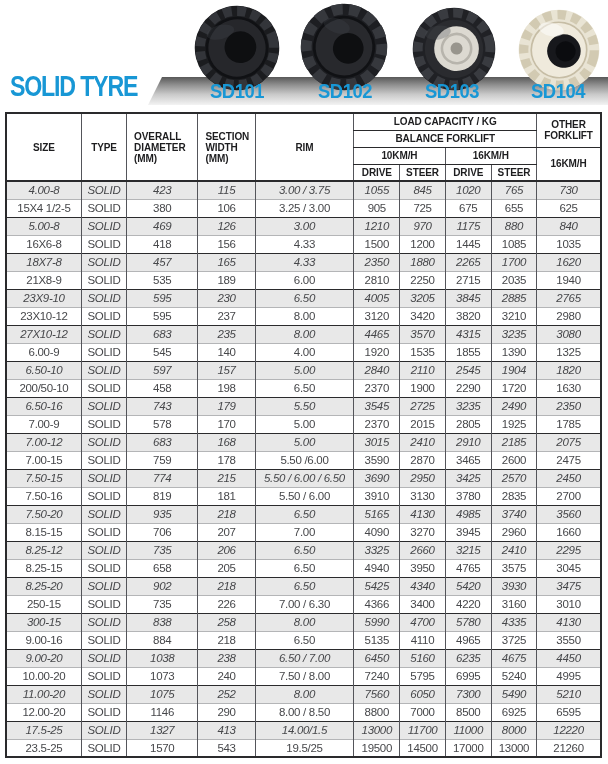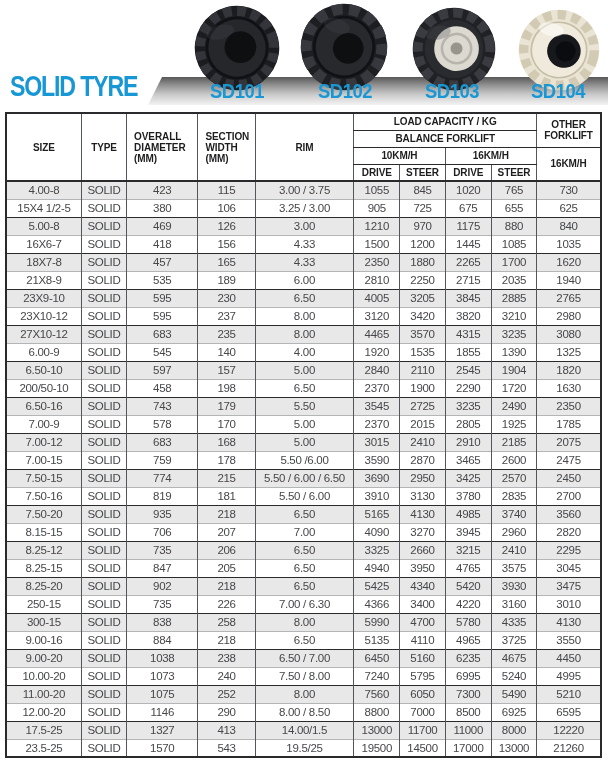--- a/index.html
+++ b/index.html
@@ -40,21 +40,21 @@
   .spec thead{border-bottom:2px solid #2a2a2c;}
   .spec thead tr{height:17px;}
   .spec thead th{
     font-size:10px;font-weight:bold;color:#1d1d1f;text-align:center;
     border-bottom:1px solid #2a2a2c;line-height:1.1;letter-spacing:-.1px;
   }
   .spec thead th.al{text-align:left;padding-left:7px;white-space:normal;}
   .spec thead th.wrap{white-space:normal;}
   .spec tbody tr{height:18px;border-bottom:1px solid #b4b5b7;}
   .spec tbody tr.pair-end{border-bottom:1.5px solid #2a2a2c;}
-  .spec tbody tr.shade{background:#e8e8e8;}
+  .spec tbody tr.shade{background:#e8e8e8;font-style:italic;}
   .spec tbody td{
     font-size:11.5px;color:#46474a;text-align:center;letter-spacing:-.3px;
   }
 </style>
 </head>
 <body>
 
 <div class="hero">
   <div class="models-bar"></div>
 
@@ -189,21 +189,21 @@
         <td>469</td>
         <td>126</td>
         <td>3.00</td>
         <td>1210</td>
         <td>970</td>
         <td>1175</td>
         <td>880</td>
         <td>840</td>
       </tr>
       <tr class="pair-end">
-        <td>16X6-7</td>
+        <td>16X6-8</td>
         <td>SOLID</td>
         <td>418</td>
         <td>156</td>
         <td>4.33</td>
         <td>1500</td>
         <td>1200</td>
         <td>1445</td>
         <td>1085</td>
         <td>1035</td>
       </tr>
@@ -390,38 +390,38 @@
       <tr class="pair-end">
         <td>8.15-15</td>
         <td>SOLID</td>
         <td>706</td>
         <td>207</td>
         <td>7.00</td>
         <td>4090</td>
         <td>3270</td>
         <td>3945</td>
         <td>2960</td>
-        <td>2820</td>
+        <td>1660</td>
       </tr>
       <tr class="shade">
         <td>8.25-12</td>
         <td>SOLID</td>
         <td>735</td>
         <td>206</td>
         <td>6.50</td>
         <td>3325</td>
         <td>2660</td>
         <td>3215</td>
         <td>2410</td>
         <td>2295</td>
       </tr>
       <tr class="pair-end">
         <td>8.25-15</td>
         <td>SOLID</td>
-        <td>847</td>
+        <td>658</td>
         <td>205</td>
         <td>6.50</td>
         <td>4940</td>
         <td>3950</td>
         <td>4765</td>
         <td>3575</td>
         <td>3045</td>
       </tr>
       <tr class="shade">
         <td>8.25-20</td>

